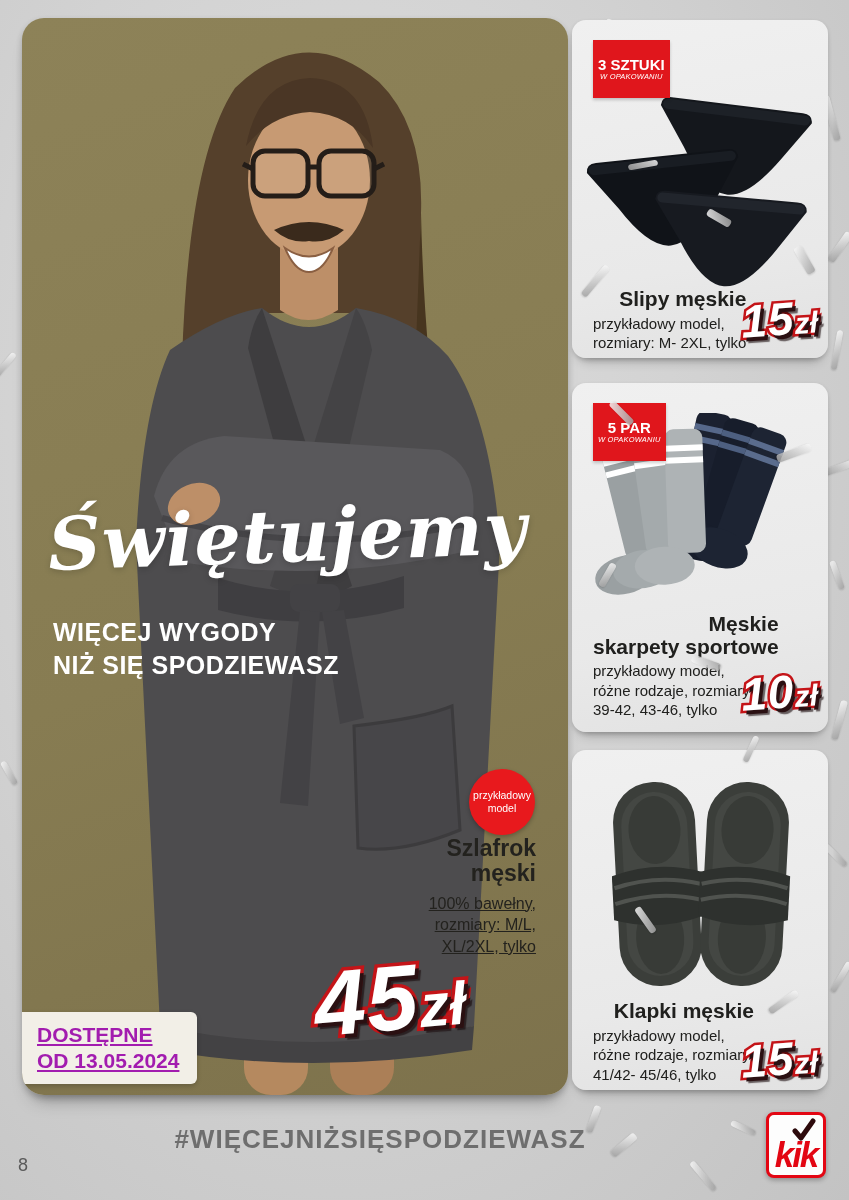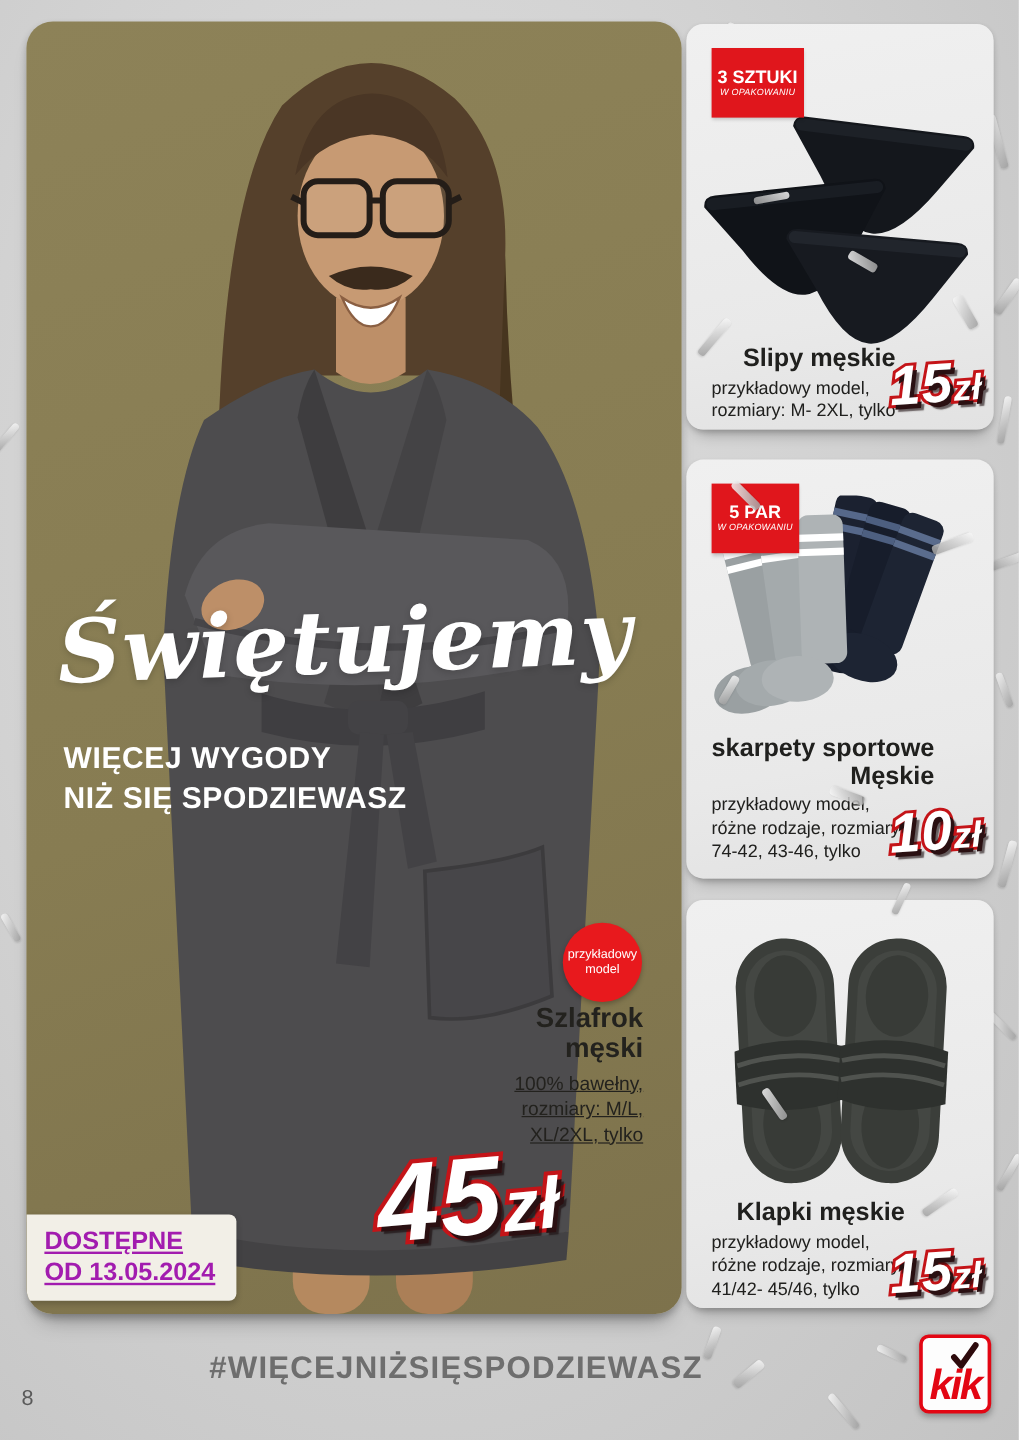--- a/index.html
+++ b/index.html
@@ -271,27 +271,27 @@
           <ellipse cx="-4" cy="136" rx="30" ry="19" fill="#aeb3b5"></ellipse>
         </g>
     </g>
   </svg>
   <div class="badge">
     <span class="l1">5 PAR</span>
     <span class="l2">W OPAKOWANIU</span>
   </div>
   <div class="info" style="top:230px">
     <div class="t">
+      <div>Męskie</div>
       <div>skarpety sportowe</div>
-      <div>Męskie</div>
     </div>
     <div class="d">
       <div>przykładowy model,</div>
       <div>różne rodzaje, rozmiary:</div>
-      <div>74-42, 43-46, tylko</div>
+      <div>39-42, 43-46, tylko</div>
     </div>
   </div>
   <div class="price price-sm" style="top:282px"><span>10</span><span class="cur">zł</span></div>
 </section>
 
 <section class="card" style="top:750px;height:340px">
   <svg class="product-art" style="left:40px;top:28px" width="180" height="215" viewBox="0 0 180 215">
     <g transform="rotate(-3 45 100)">
       <rect x="4" y="4" width="82" height="204" rx="40" fill="#3b3e3a"></rect>
       <rect x="12" y="14" width="66" height="184" rx="33" fill="#444743"></rect>

